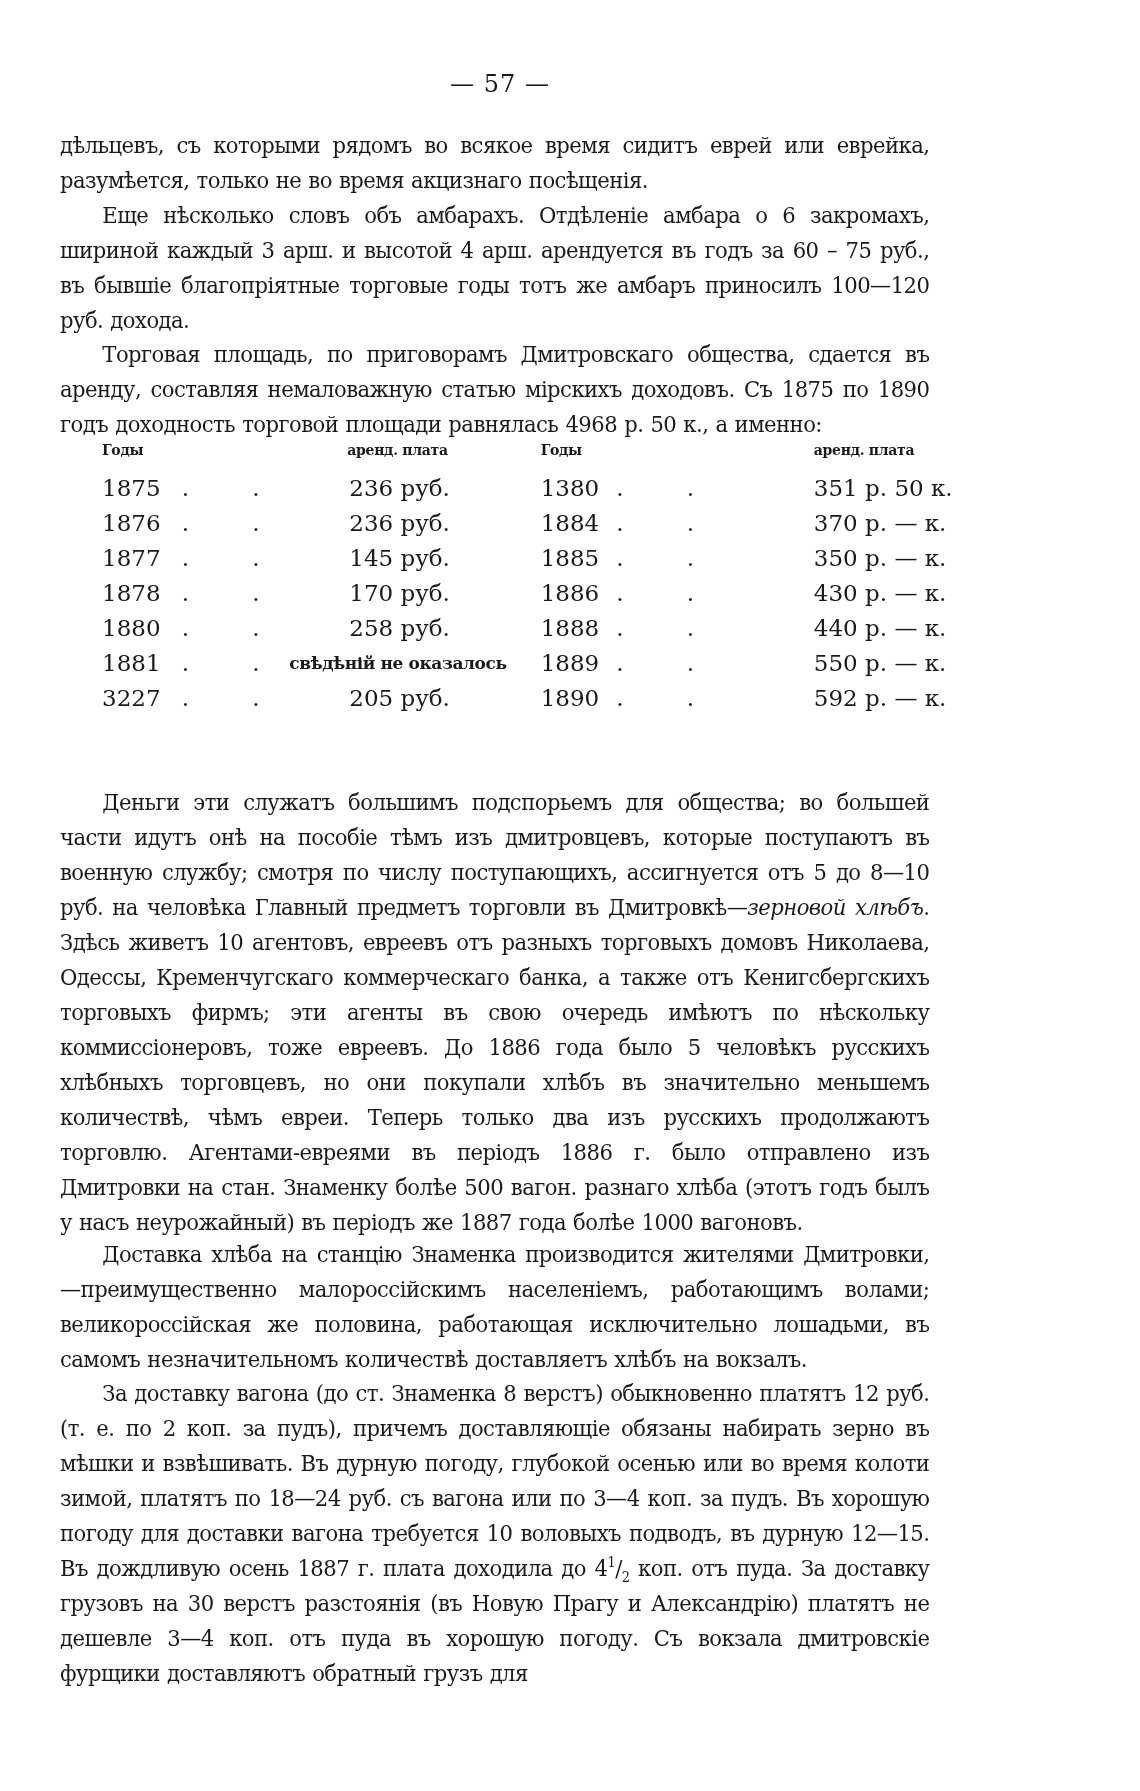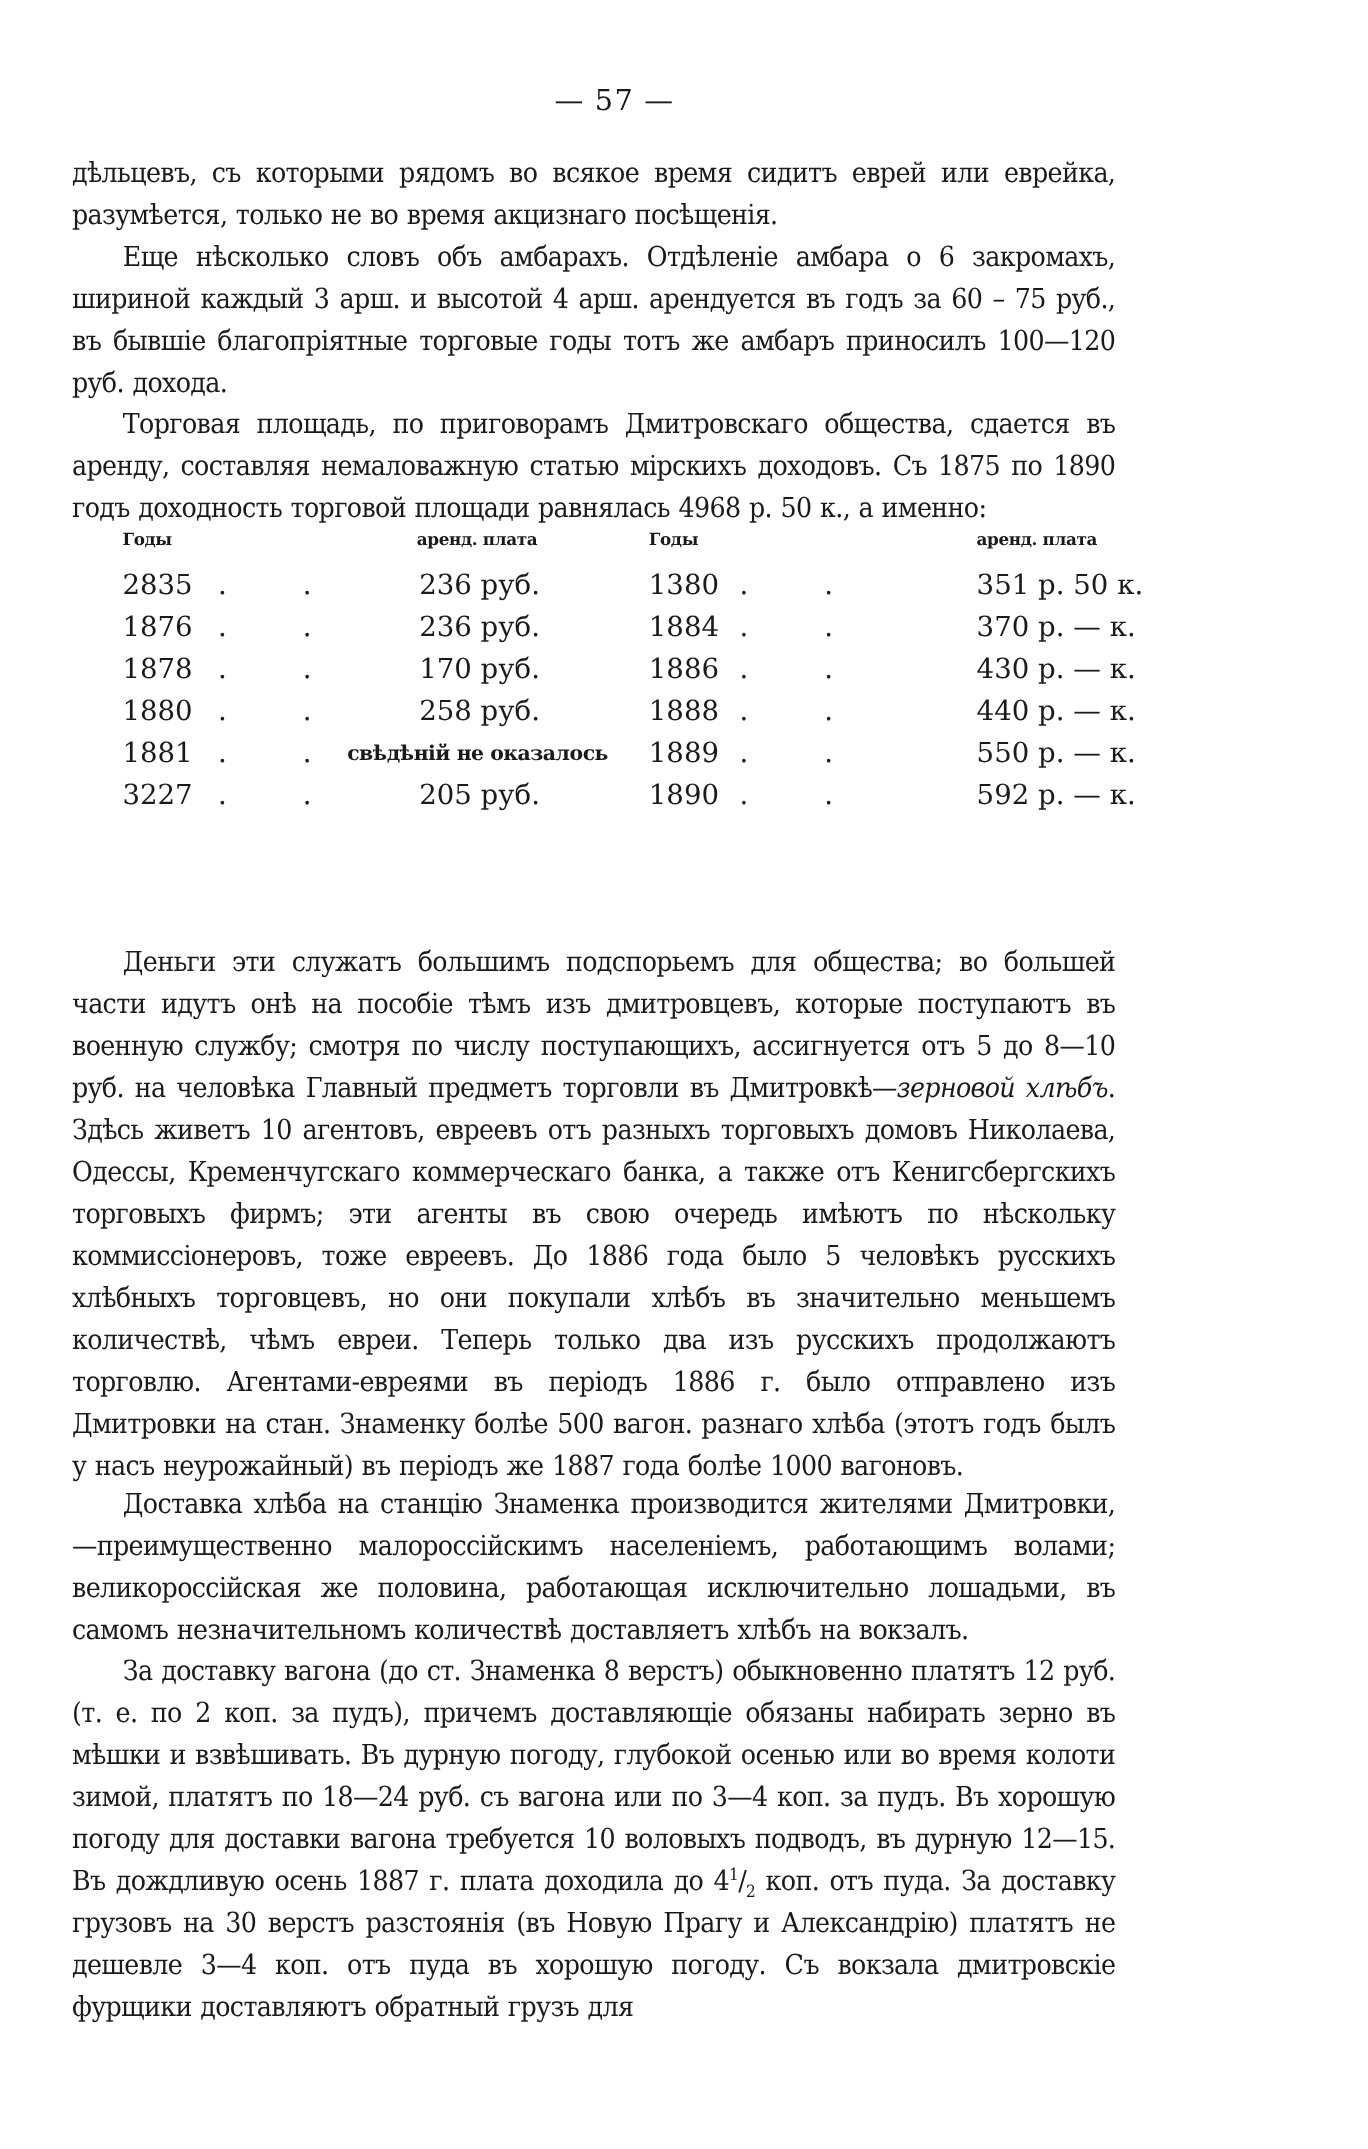--- a/index.html
+++ b/index.html
@@ -16,21 +16,20 @@
       font-family: "DejaVu Serif", "Liberation Serif", serif;
     }
     .page-number {
       position: absolute;
       top: 70px;
       left: 0;
       width: 1000px;
       text-align: center;
       font-size: 24px;
       letter-spacing: 1px;
-      padding-left: 12px;
     }
     .text-block {
       position: absolute;
       left: 60px;
       width: 945px;
       font-size: 23px;
       line-height: 35px;
       text-align: justify;
       letter-spacing: -0.6px;
       word-spacing: 1px;
@@ -112,34 +111,42 @@
         <th class="col-year">Годы</th>
         <th class="col-dots"></th>
         <th class="col-rent h-rent">аренд. плата</th>
         <th class="col-year2">Годы</th>
         <th class="col-dots2"></th>
         <th class="col-rent2 h-rent2">аренд. плата</th>
       </tr>
     </thead>
     <tbody id="rent-body">
         <tr>
-          <td class="col-year">2835</td>
+          <td class="col-year">1875</td>
           <td class="col-dots">. .</td>
           <td class="col-rent rent">236 руб.</td>
           <td class="col-year2">1380</td>
           <td class="col-dots2">. .</td>
           <td class="col-rent2 rent2">351 р. 50 к.</td>
         </tr>
         <tr>
           <td class="col-year">1876</td>
           <td class="col-dots">. .</td>
           <td class="col-rent rent">236 руб.</td>
           <td class="col-year2">1884</td>
           <td class="col-dots2">. .</td>
           <td class="col-rent2 rent2">370 р. — к.</td>
+        </tr>
+        <tr>
+          <td class="col-year">1877</td>
+          <td class="col-dots">. .</td>
+          <td class="col-rent rent">145 руб.</td>
+          <td class="col-year2">1885</td>
+          <td class="col-dots2">. .</td>
+          <td class="col-rent2 rent2">350 р. — к.</td>
         </tr>
         <tr>
           <td class="col-year">1878</td>
           <td class="col-dots">. .</td>
           <td class="col-rent rent">170 руб.</td>
           <td class="col-year2">1886</td>
           <td class="col-dots2">. .</td>
           <td class="col-rent2 rent2">430 р. — к.</td>
         </tr>
         <tr>

